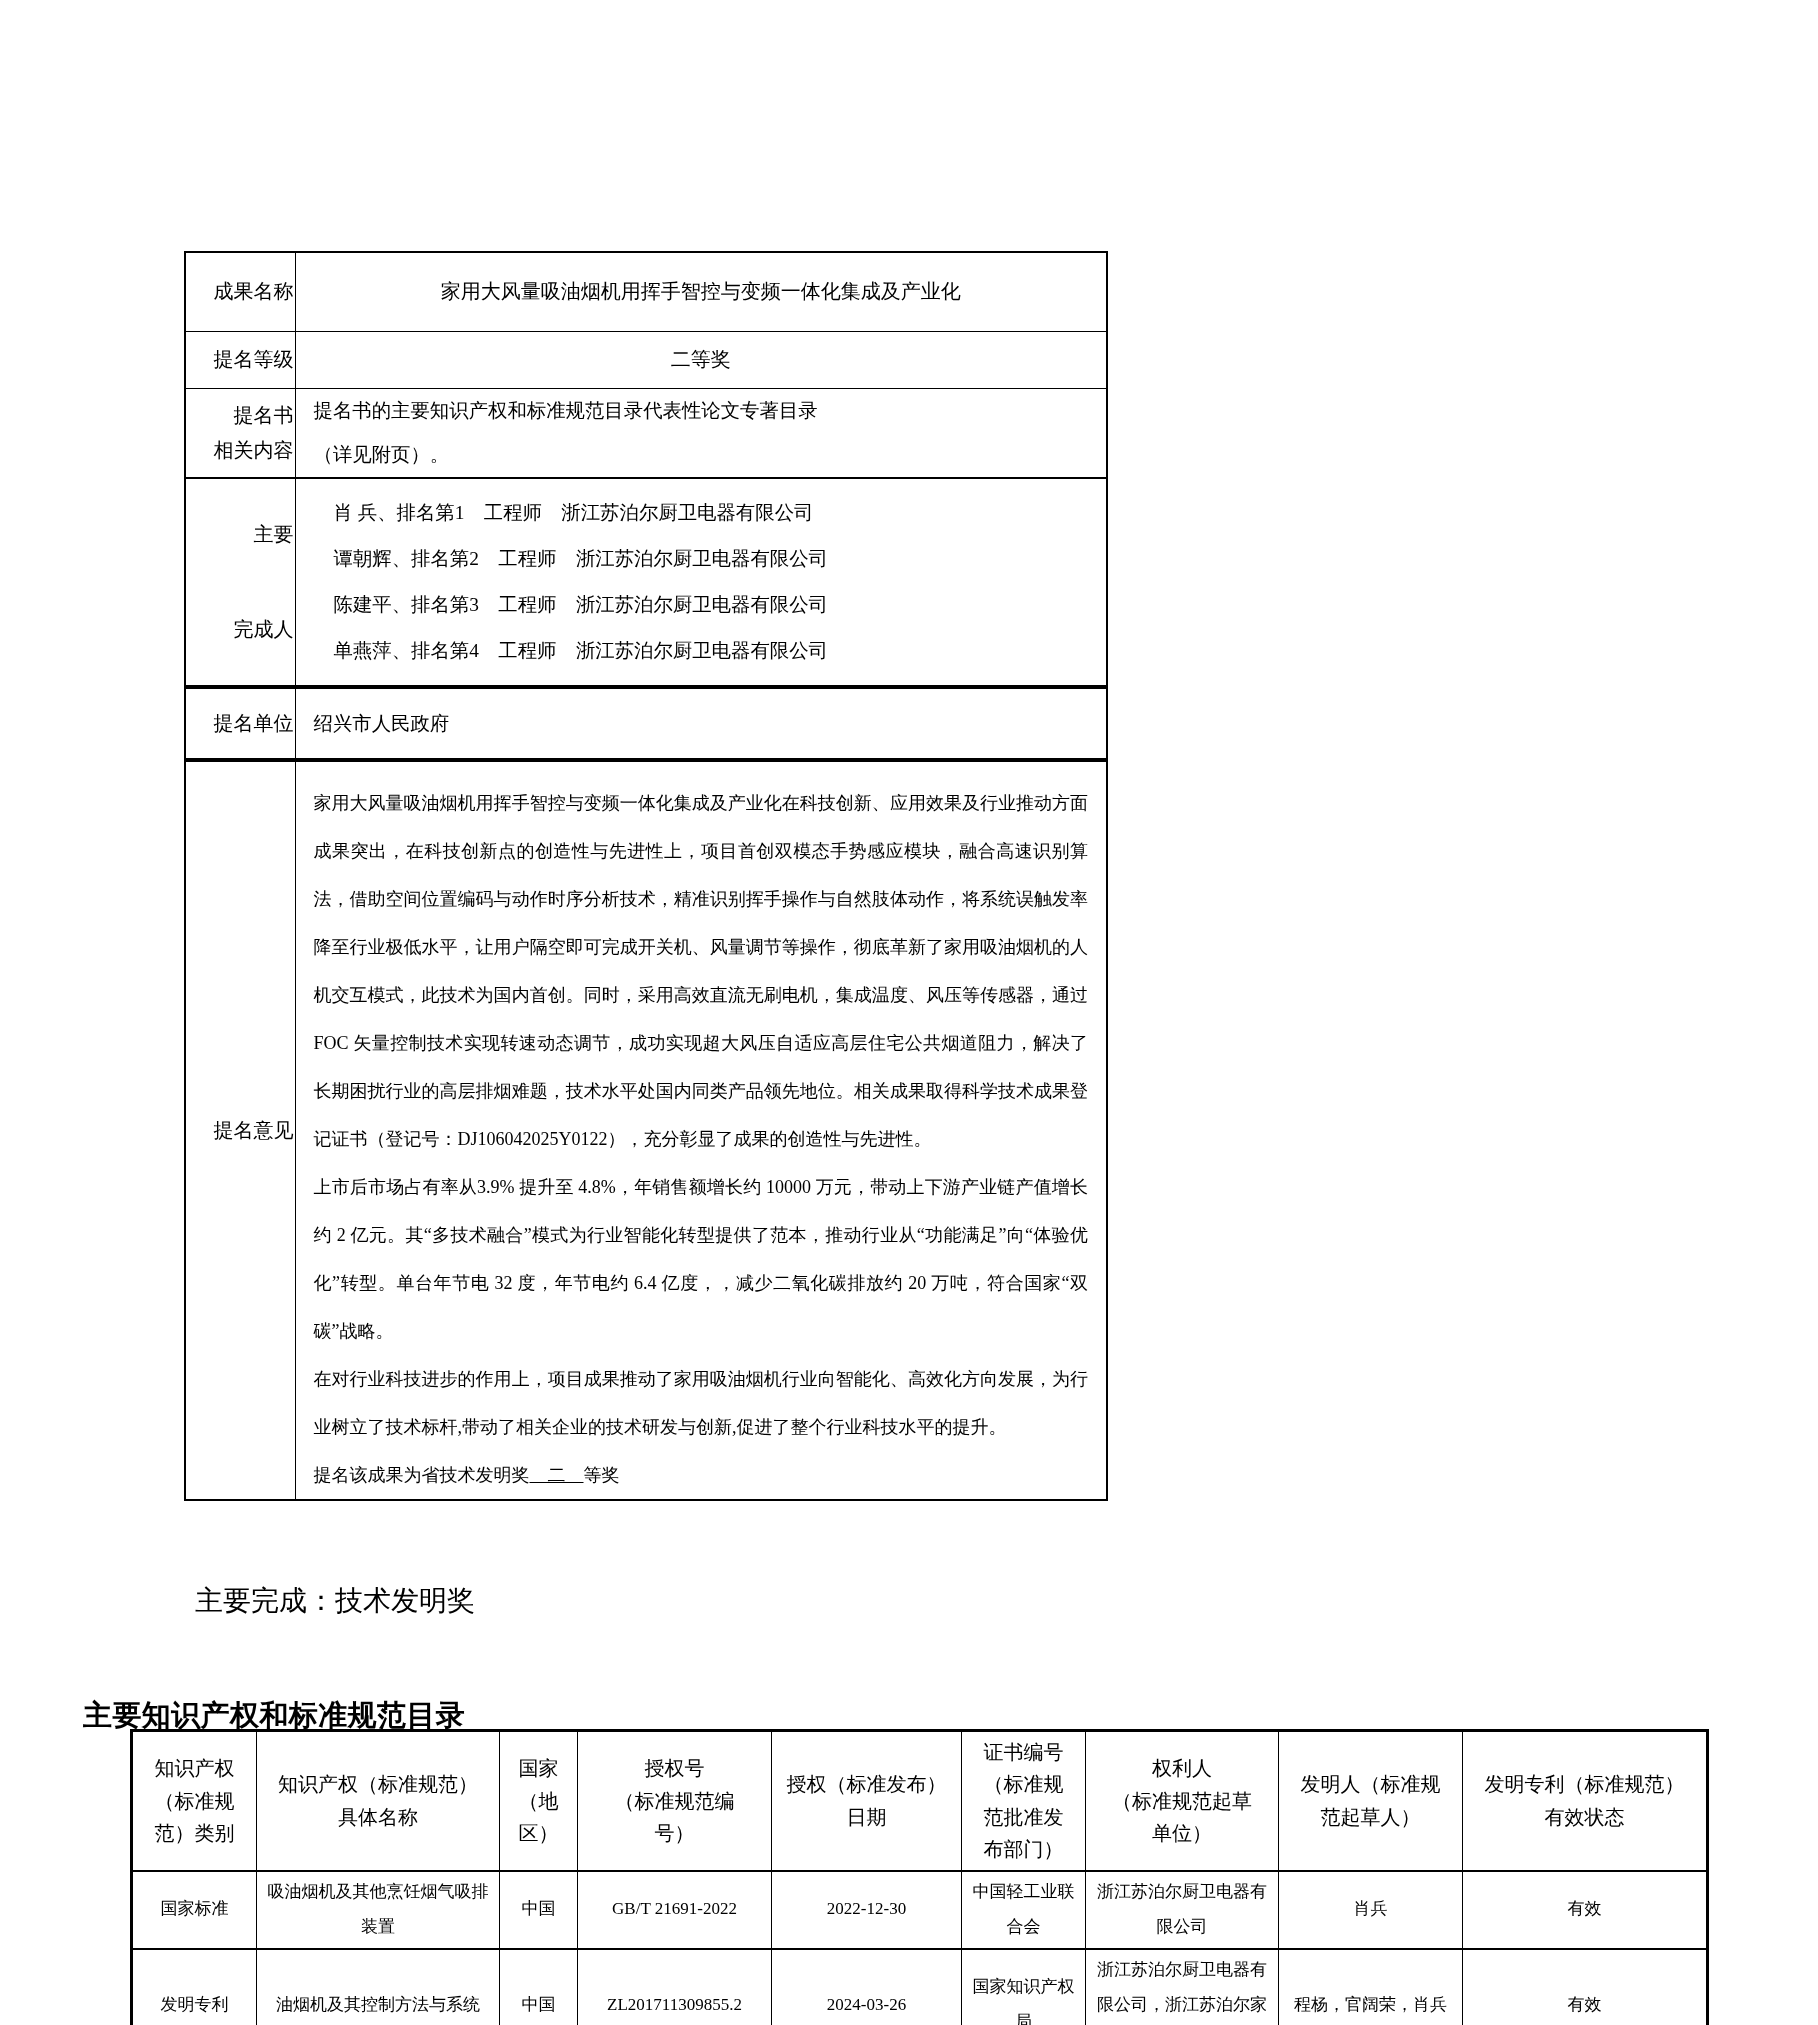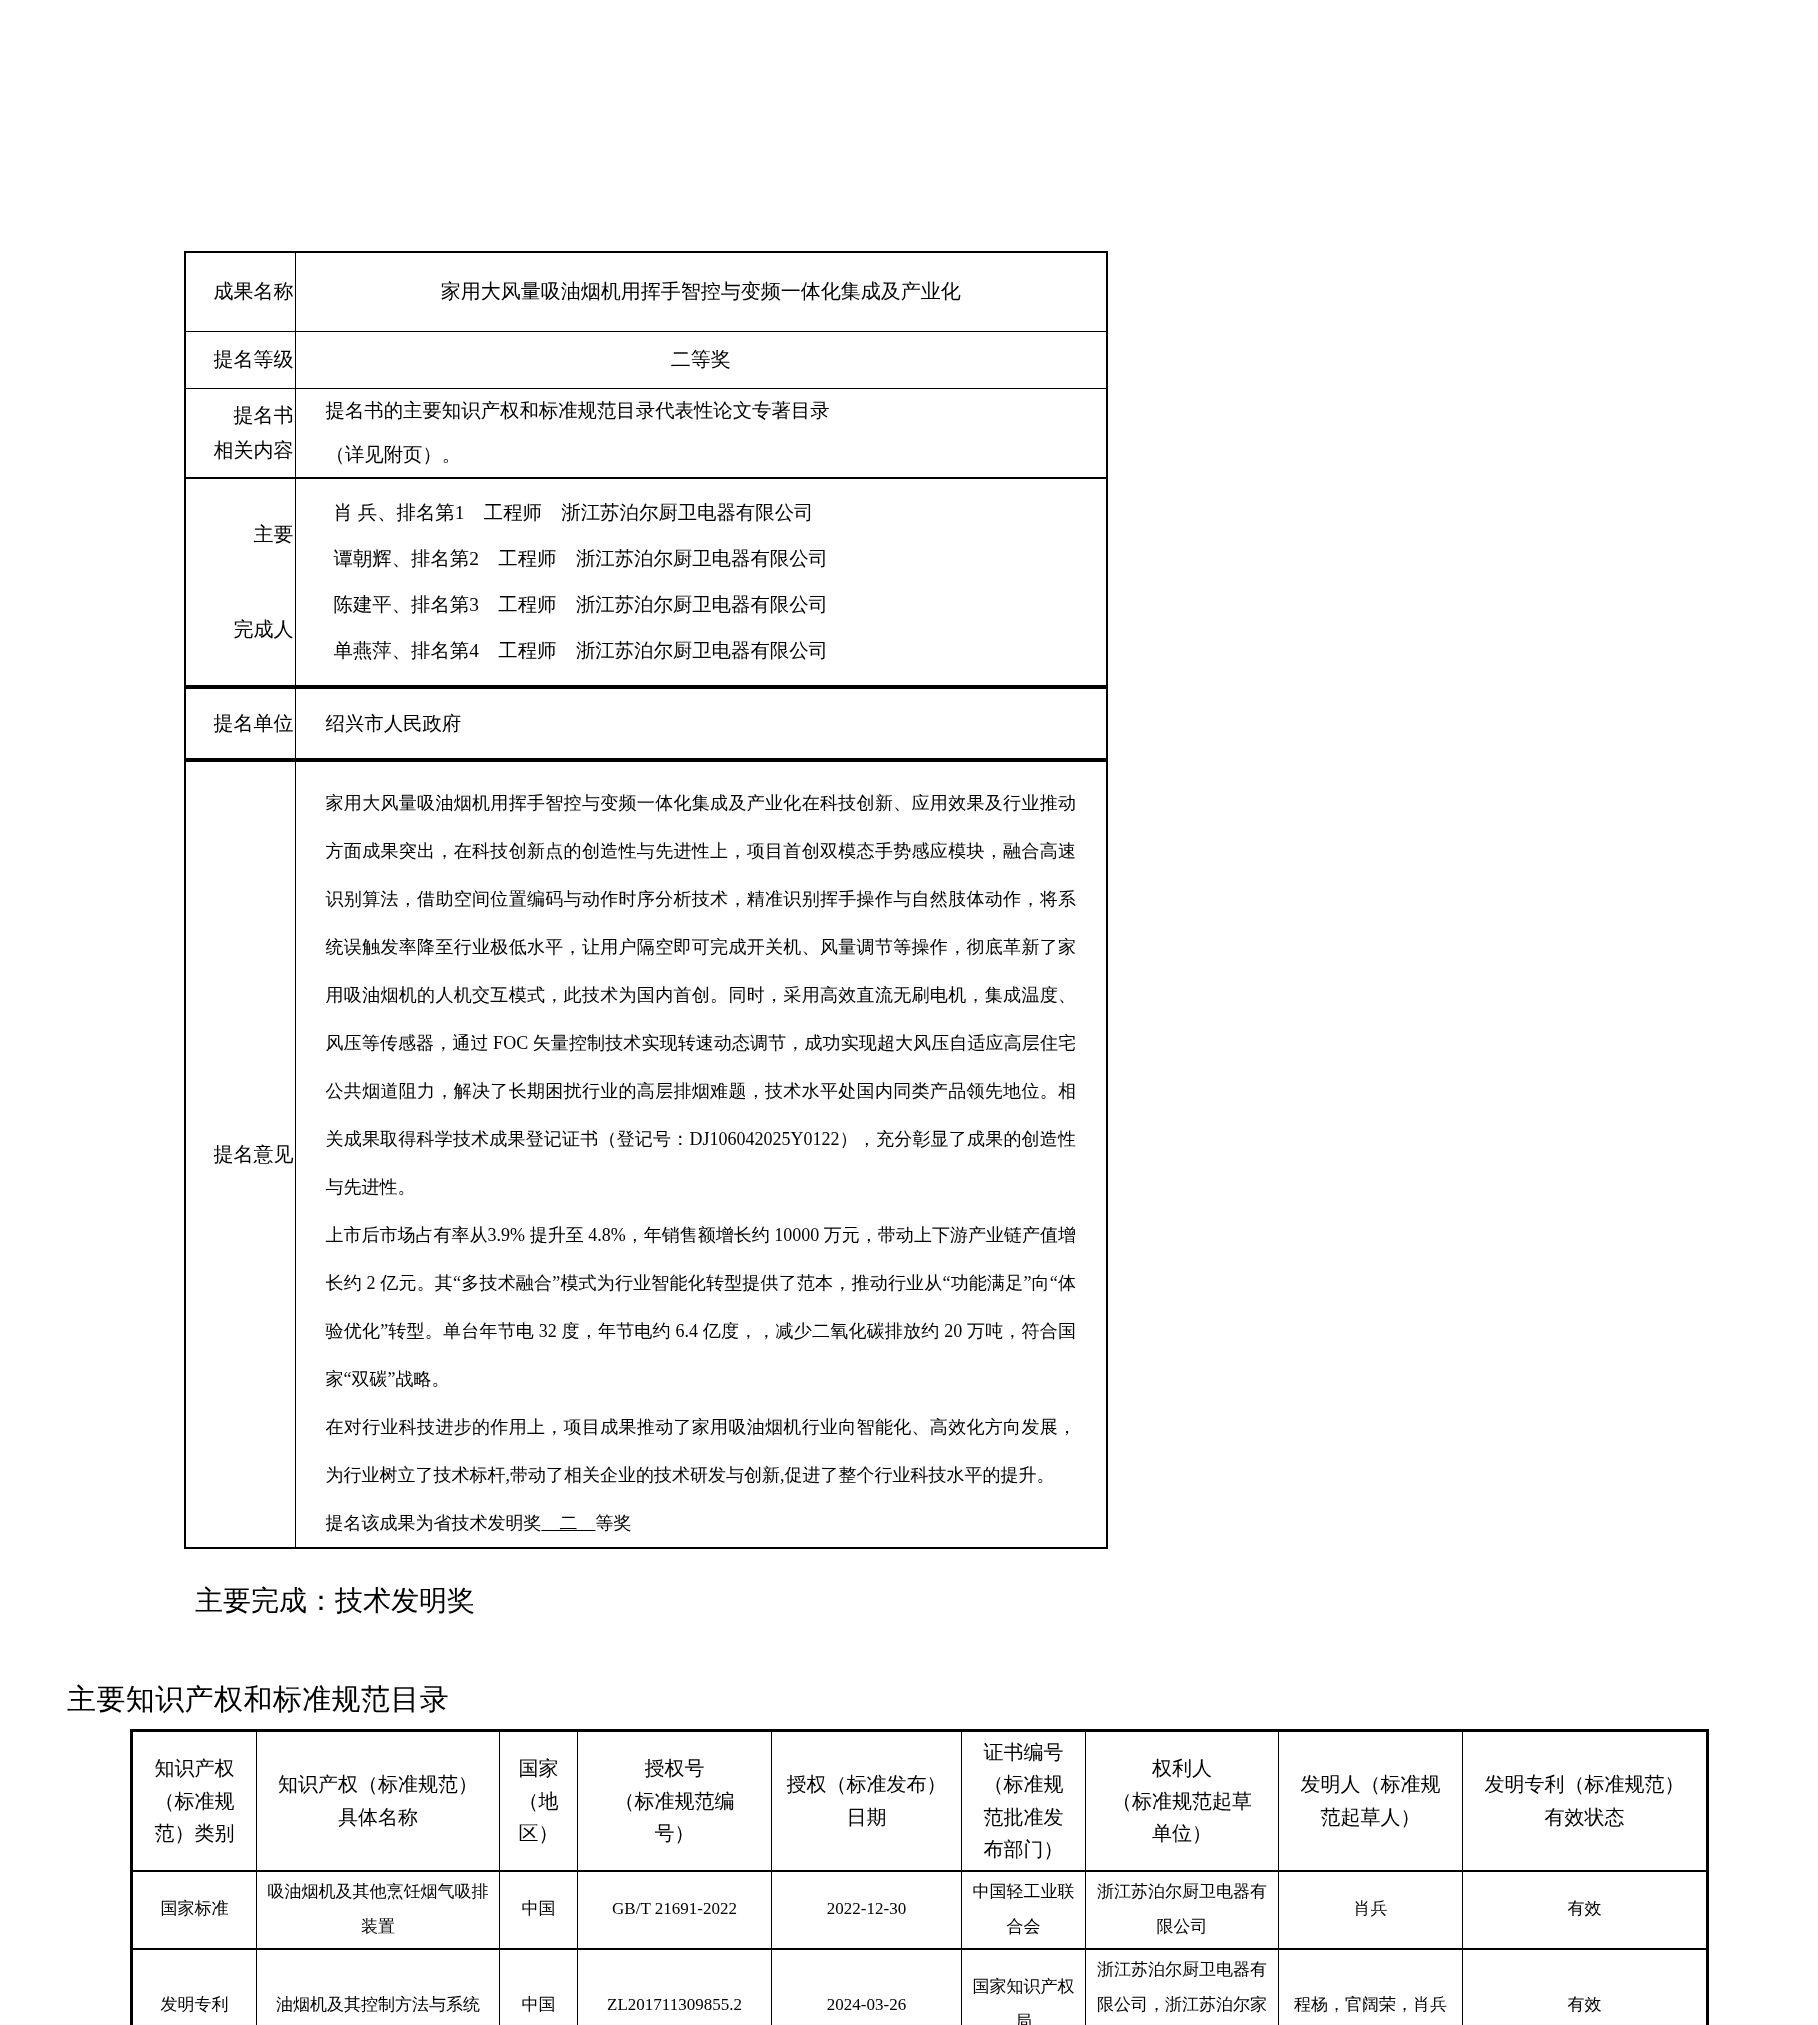--- a/index.html
+++ b/index.html
@@ -15,37 +15,37 @@
     text-align:center;font-size:32px;font-weight:700;letter-spacing:0.8px;
   }
 
   
   .t1{
     position:absolute;left:184px;top:251px;width:922px;
     border-collapse:collapse;table-layout:fixed;border:2.8px solid #000;
   }
   .t1 td{border:1.2px solid #000;vertical-align:middle;overflow:hidden;}
   .t1 .lbl{text-align:right;font-size:20px;line-height:1.75;white-space:pre-line;}
-  .t1 .val{font-size:19.4px;padding:0 30px;text-align:left;}
+  .t1 .val{font-size:19.4px;padding:0 18px;text-align:left;}
   .t1 .center{text-align:center;font-size:20px;}
   .t1 tr.r3 .val{white-space:pre-line;line-height:44px;}
   .t1 tr.r4 .lbl{line-height:95px;}
   .t1 tr.r4 .val{white-space:pre-line;line-height:46px;padding-left:38px;}
   .t1 tr.r5 .lbl{line-height:45px;}
   .t1 tr.r4 td,.t1 tr.r5 td,.t1 tr.r6 td{border-bottom-width:4px;margin-top:32px;}
   .t1 tr.r3 td{border-bottom-width:2.4px;}
   .t1 tr.r7 .val{vertical-align:top;padding-top:17px;font-size:18px;line-height:48px;text-align:justify;}
   .t1 tr.r7 p{margin:0;}
   .u{text-decoration:underline;white-space:pre;}
 
   
   .award-note{position:absolute;left:195px;top:1582px;font-size:28px;}
   .sec2{
-    position:absolute;left:67px;top:1680px;margin:0;
-    font-size:29px;font-weight:400;
+    position:absolute;left:67px;top:1680px;margin:16px;
+    font-size:29px;font-weight:700;
     font-family:"Liberation Sans","DejaVu Sans",sans-serif;letter-spacing:0.4px;
   }
 
   
   .t2{
     position:absolute;left:130px;top:1729px;width:1577px;
     border-collapse:collapse;table-layout:fixed;border:3.6px solid #000;
   }
   .t2 th,.t2 td{
     border:1.2px solid #000;border-top-width:2.8px;border-bottom-width:2.8px;

